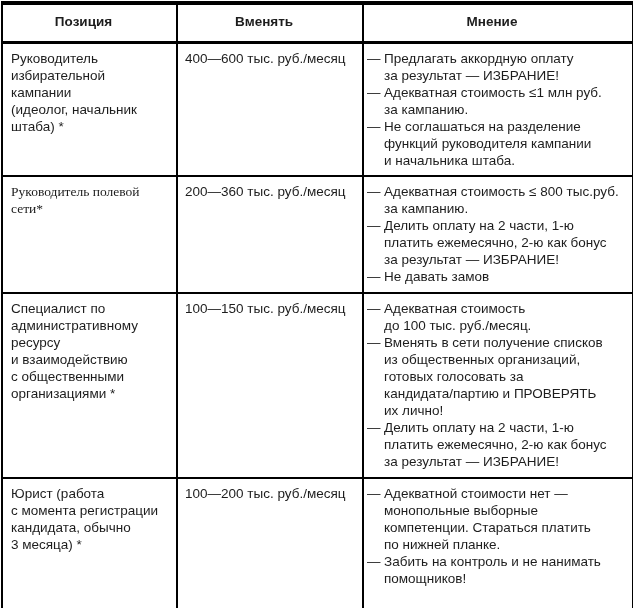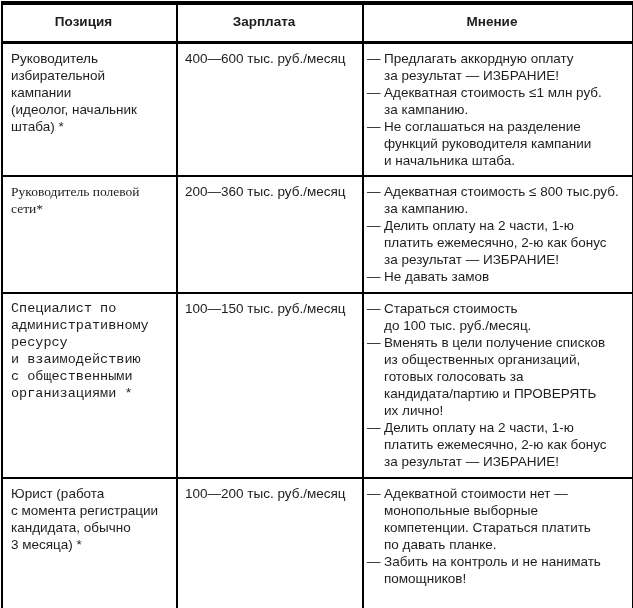--- a/index.html
+++ b/index.html
@@ -57,21 +57,21 @@
 <div class="page">
   <table class="salary-table">
     <colgroup>
       <col class="c-pos">
       <col class="c-sal">
       <col class="c-op">
     </colgroup>
     <thead>
       <tr>
         <th>Позиция</th>
-        <th>Зарплата</th>
+        <th>Вменять</th>
         <th>Мнение</th>
       </tr>
     </thead>
     <tbody>
         <tr>
           <td class="cell-position">
             <div class="pre" style="min-height: 121px;">Руководитель
 избирательной кампании
 (идеолог, начальник
 штаба) *</div>
@@ -119,39 +119,39 @@
 за результат — ИЗБРАНИЕ!</span>
             </div>
             <div class="bullet">
               <span class="dash">—</span>
               <span class="btext pre">Не давать замов</span>
             </div>
           </td>
         </tr>
         <tr>
           <td class="cell-position">
-            <div class="pre" style="min-height: 173px; font-family: Liberation Mono, monospace;">Специалист по
+            <div class="pre" style="min-height: 173px;">Специалист по
 административному
 ресурсу
 и взаимодействию
 с общественными
 организациями *</div>
           </td>
           <td class="cell-salary">
             <div class="pre">100—150 тыс. руб./месяц</div>
           </td>
           <td class="cell-opinion">
             <div class="bullet">
               <span class="dash">—</span>
-              <span class="btext pre">Стараться стоимость
+              <span class="btext pre">Адекватная стоимость
 до 100 тыс. руб./месяц.</span>
             </div>
             <div class="bullet">
               <span class="dash">—</span>
-              <span class="btext pre">Вменять в цели получение списков
+              <span class="btext pre">Вменять в сети получение списков
 из общественных организаций,
 готовых голосовать за
 кандидата/партию и ПРОВЕРЯТЬ
 их лично!</span>
             </div>
             <div class="bullet">
               <span class="dash">—</span>
               <span class="btext pre">Делить оплату на 2 части, 1-ю
 платить ежемесячно, 2-ю как бонус
 за результат — ИЗБРАНИЕ!</span>
@@ -167,21 +167,21 @@
           </td>
           <td class="cell-salary">
             <div class="pre">100—200 тыс. руб./месяц</div>
           </td>
           <td class="cell-opinion">
             <div class="bullet">
               <span class="dash">—</span>
               <span class="btext pre">Адекватной стоимости нет —
 монопольные выборные
 компетенции. Стараться платить
-по давать планке.</span>
+по нижней планке.</span>
             </div>
             <div class="bullet">
               <span class="dash">—</span>
               <span class="btext pre">Забить на контроль и не нанимать
 помощников!</span>
             </div>
           </td>
         </tr>
       </tbody>
   </table>

